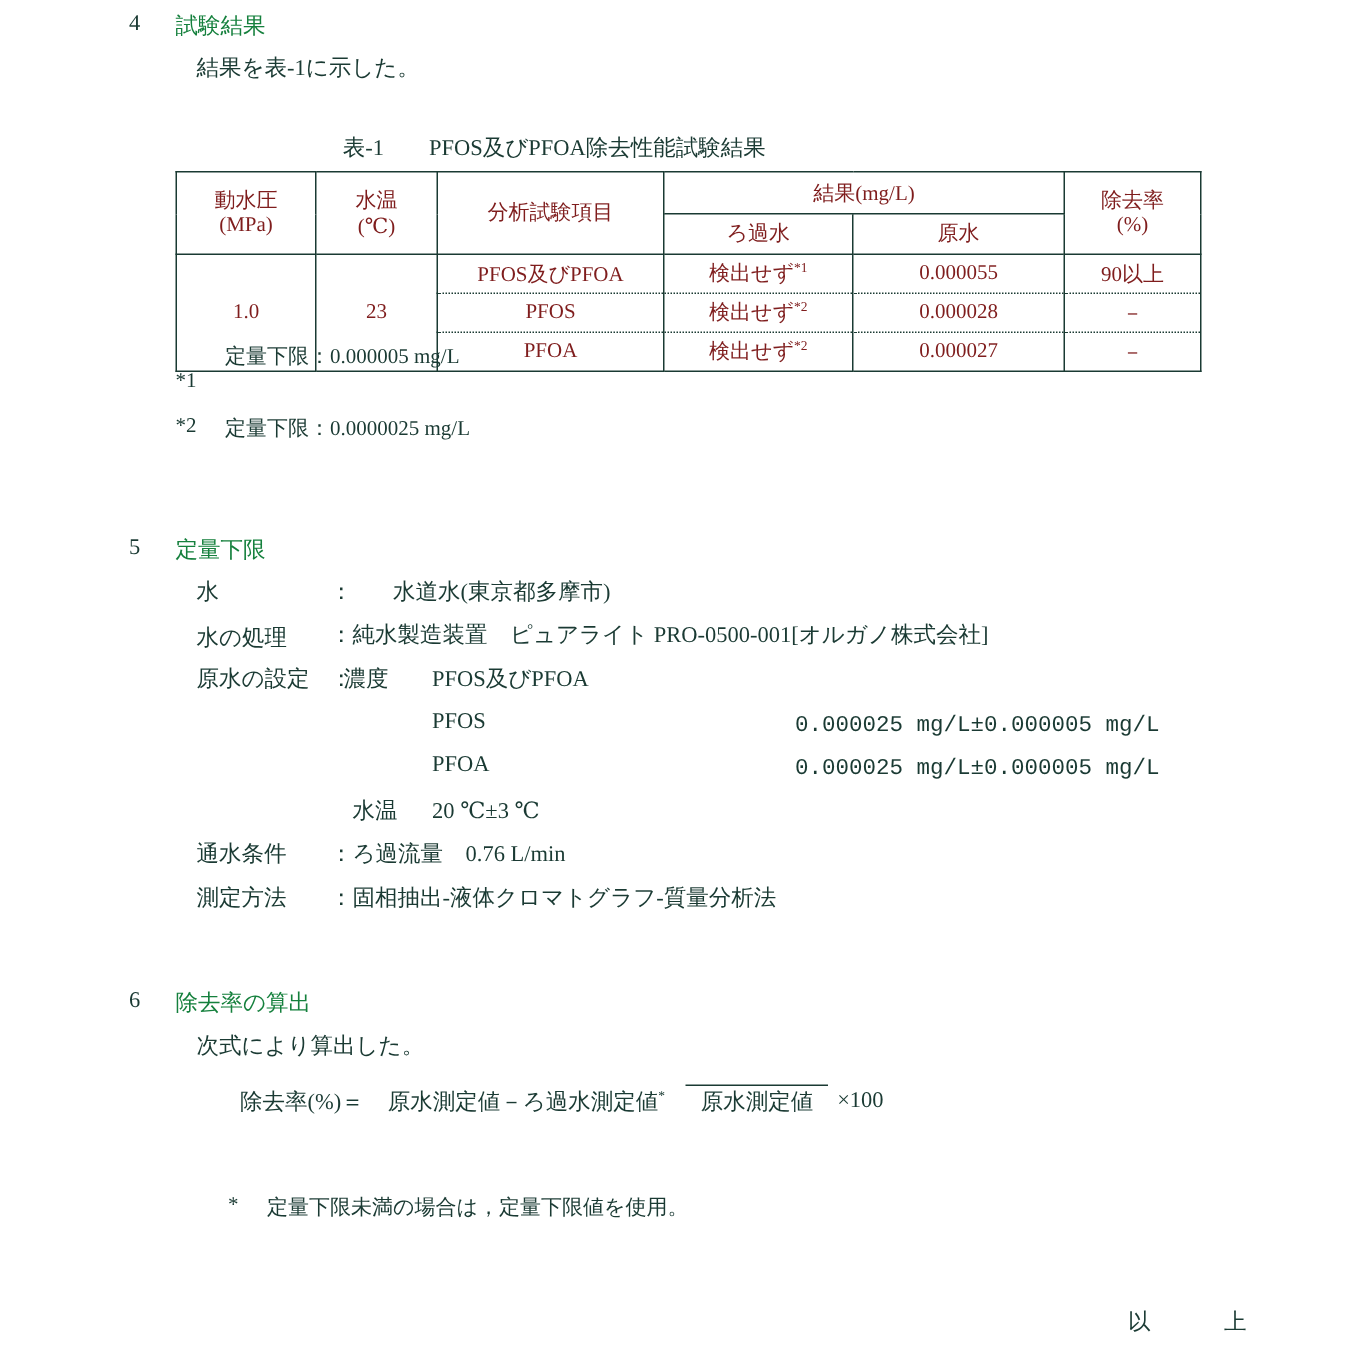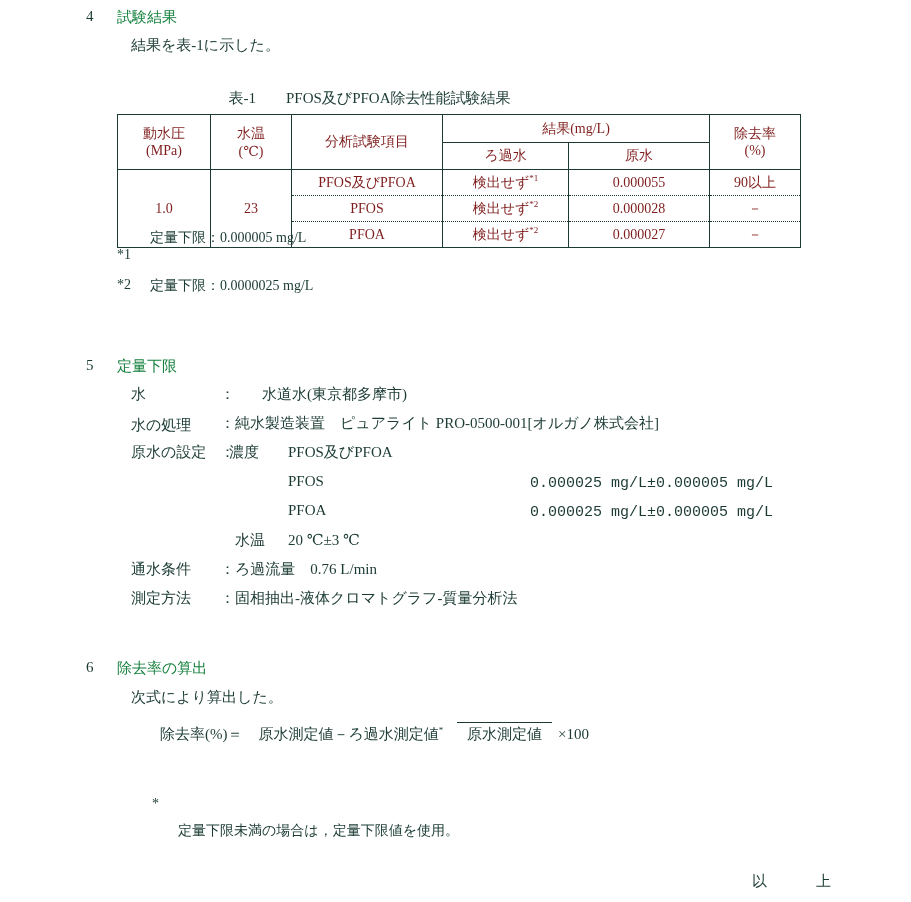--- a/index.html
+++ b/index.html
@@ -221,18 +221,18 @@
     <span class="frac">
       <span class="num">
         <span>原水測定値－ろ過水測定値</span><sup class="note">*</sup>
       </span>
       <span class="den">原水測定値</span>
     </span>
     <span>×100</span>
   </div>
 
   <div class="footnote" style="left:152px; top:796px;">*</div>
-  <div class="footnote" style="left:178px; top:796px;margin-top:26px;">定量下限未満の場合は，定量下限値を使用。</div>
+  <div class="footnote" style="left:178px; top:796px;">定量下限未満の場合は，定量下限値を使用。</div>
 
   <div class="closing" style="left:752px;">以</div>
   <div class="closing" style="left:816px;">上</div>
 
 </div>
 
 </body></html>

